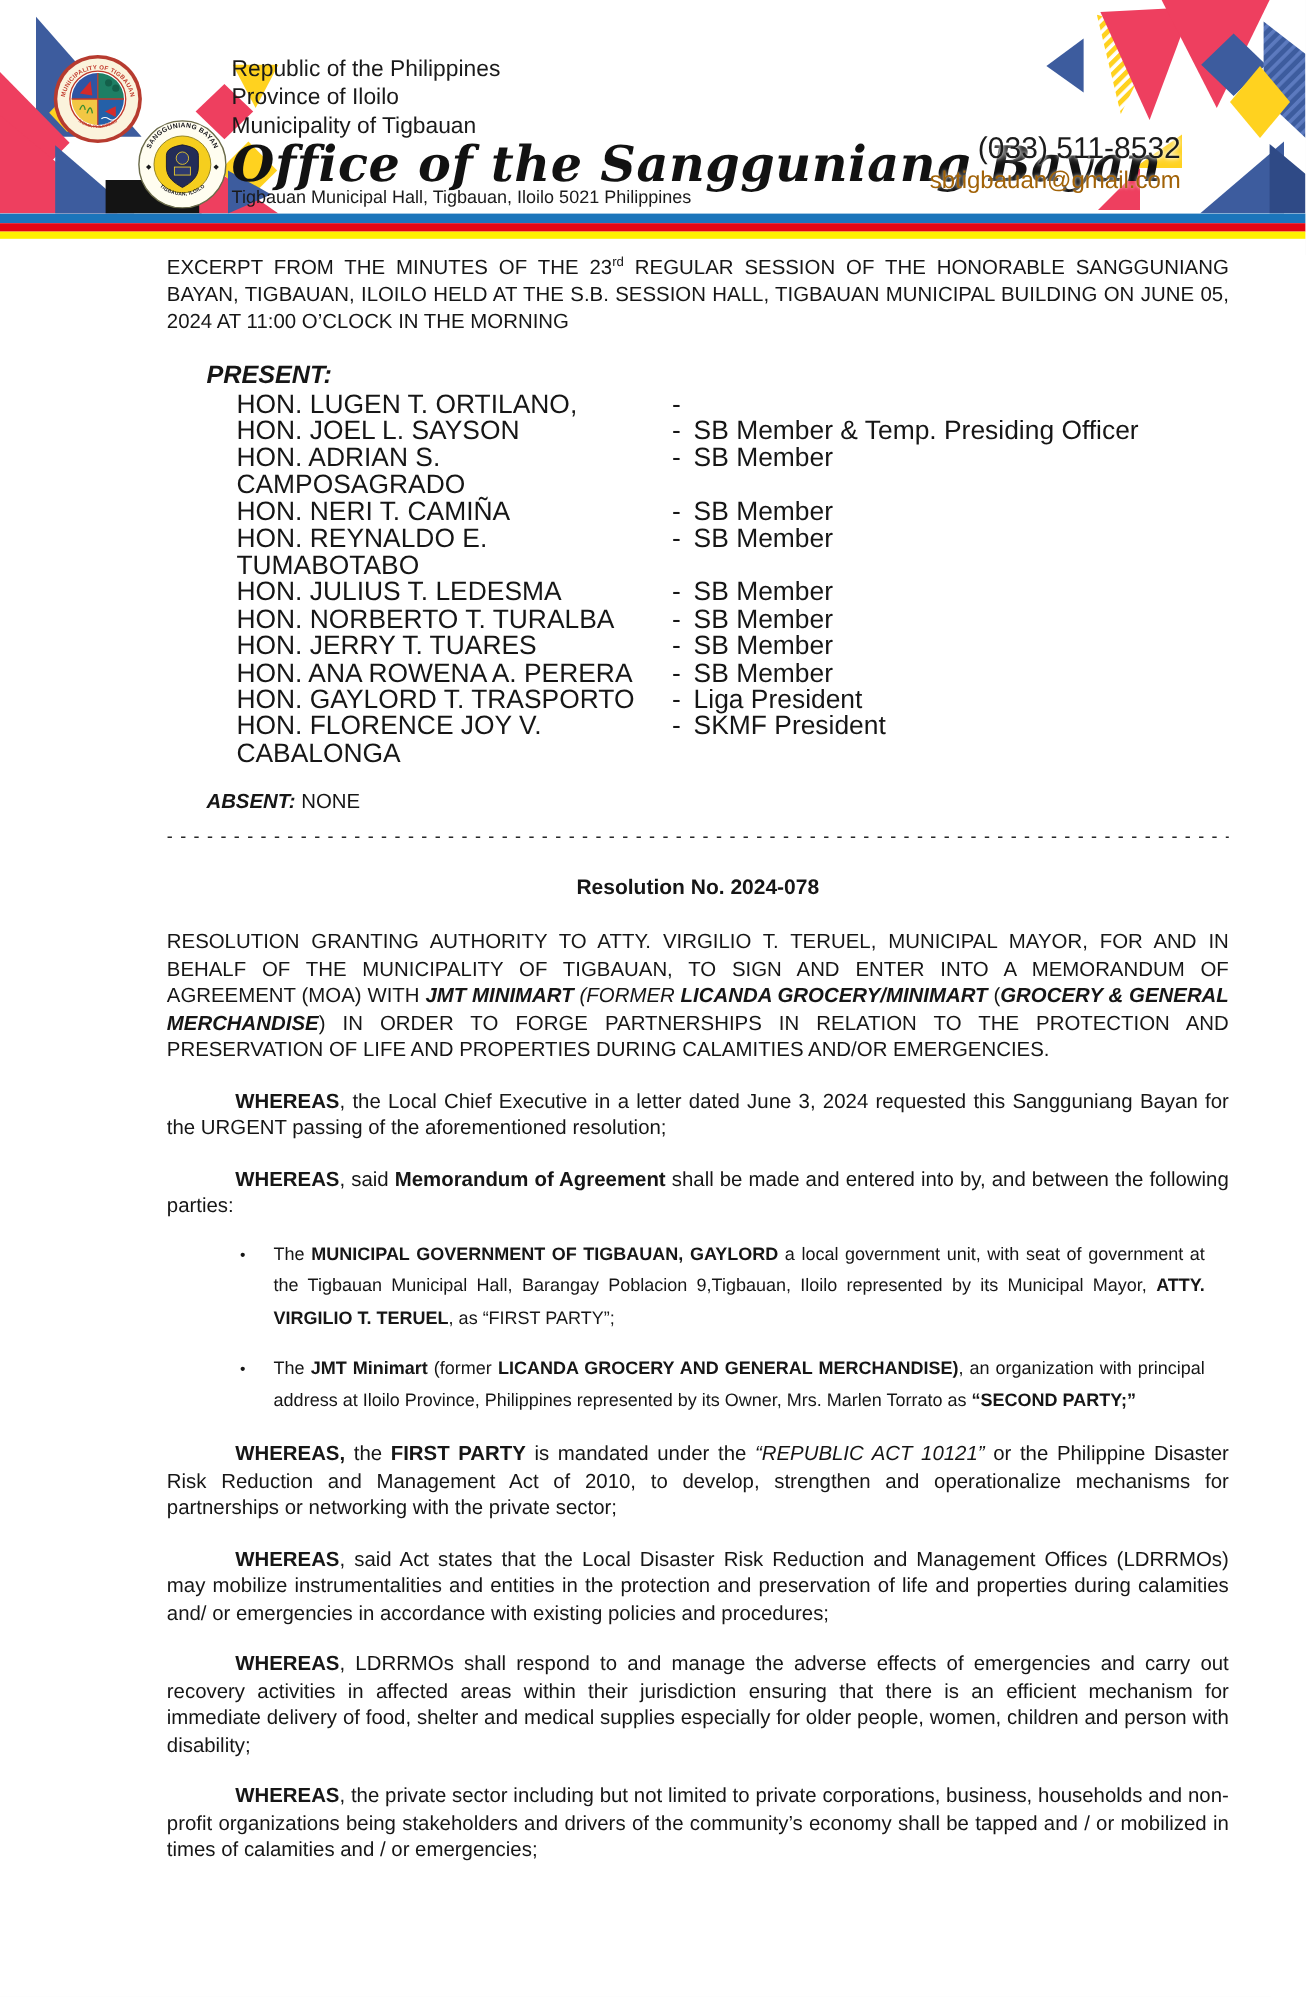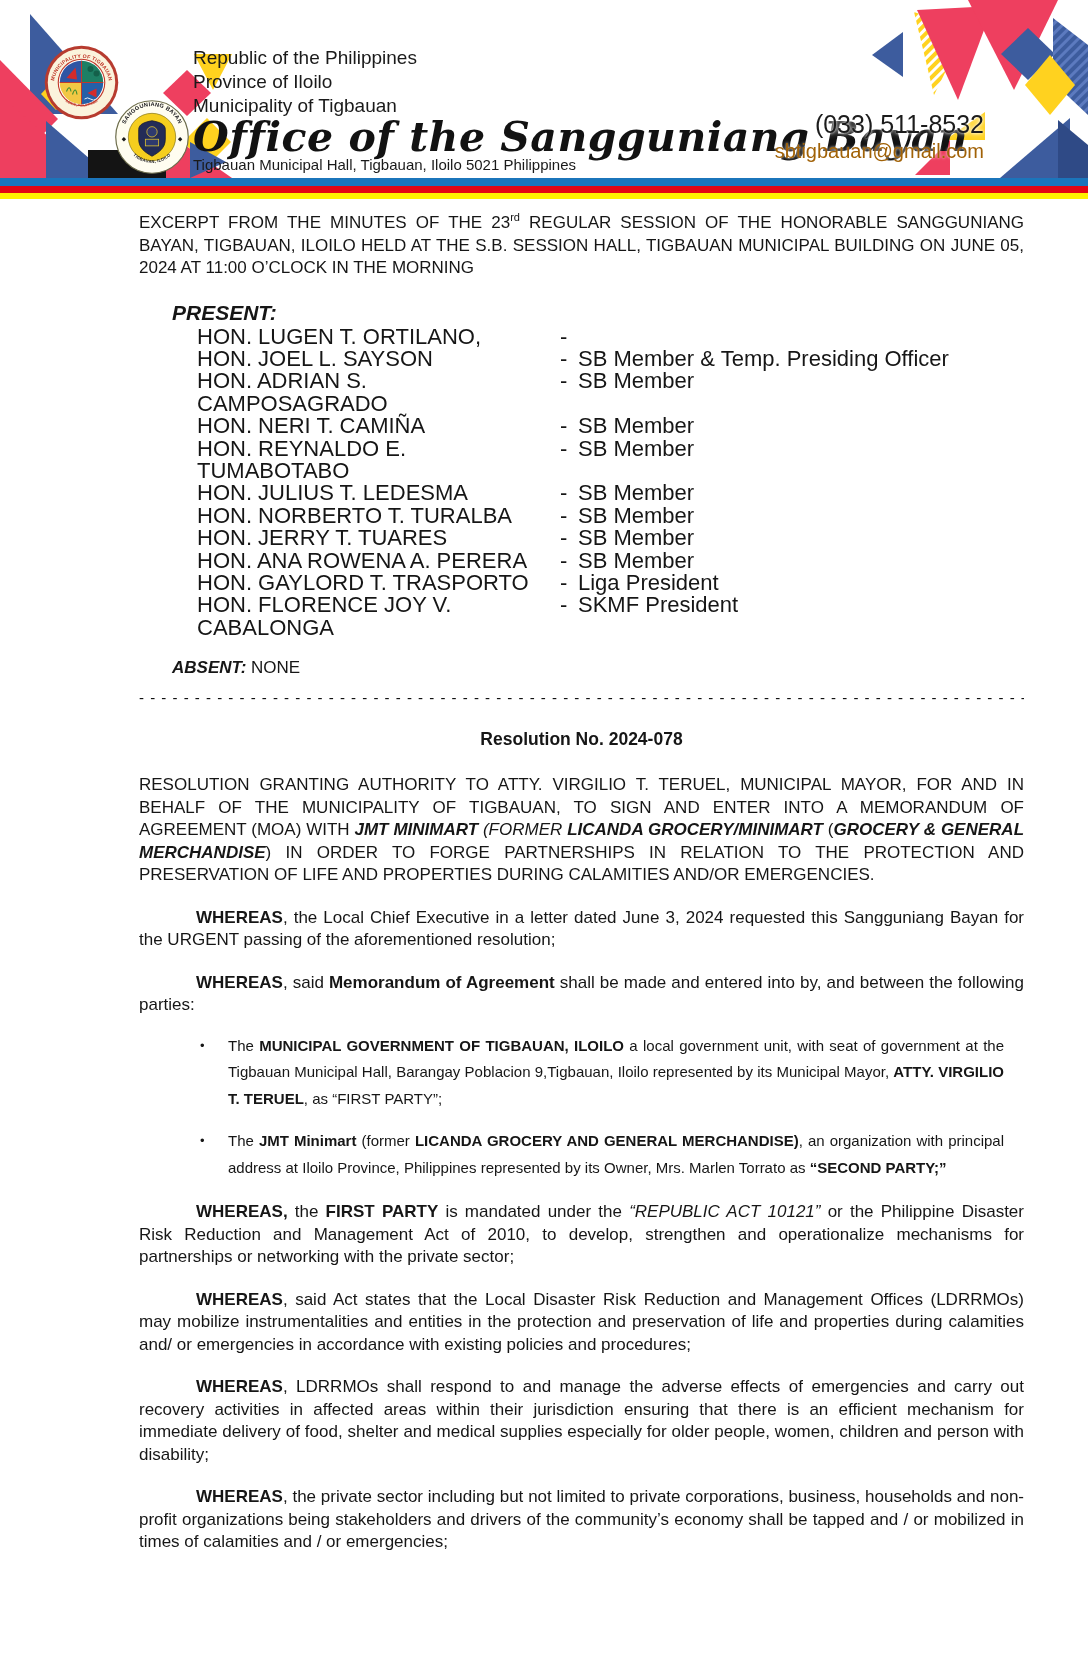--- a/index.html
+++ b/index.html
@@ -248,21 +248,21 @@
     <p class="para res-title"><span>RESOLUTION GRANTING AUTHORITY TO ATTY. VIRGILIO T. TERUEL, MUNICIPAL MAYOR, FOR AND IN BEHALF OF THE MUNICIPALITY OF TIGBAUAN, TO SIGN AND ENTER INTO A MEMORANDUM OF AGREEMENT (MOA) WITH </span><span class="b i">JMT MINIMART</span><span class="i"> </span><span class="i">(FORMER </span><span class="b i">LICANDA GROCERY/MINIMART</span><span> (</span><span class="b i">GROCERY &amp; GENERAL MERCHANDISE</span><span>) IN ORDER TO FORGE PARTNERSHIPS IN RELATION TO THE PROTECTION AND PRESERVATION OF LIFE AND PROPERTIES DURING CALAMITIES AND/OR EMERGENCIES.</span></p>
 
     <p class="para whereas"><span class="b">WHEREAS</span><span>, the Local Chief Executive in a letter dated June 3, 2024 requested this Sangguniang Bayan for the URGENT passing of the aforementioned resolution;</span></p>
 
     <p class="para whereas"><span class="b">WHEREAS</span><span>, said </span><span class="b">Memorandum of Agreement</span><span> shall be made and entered into by, and between the following parties:</span></p>
 
     <div class="bullets">
 
         <div class="bullet">
           <span class="bullet-marker">•</span>
-          <span class="bullet-text"><span>The </span><span class="b">MUNICIPAL GOVERNMENT OF TIGBAUAN, ILOILO</span><span> a local government unit, with seat of government at the Tigbauan Municipal Hall, Barangay Poblacion 9,Tigbauan, Iloilo represented by its Municipal Mayor, </span><span class="b">ATTY.  VIRGILIO T. TERUEL</span><span>, as “FIRST PARTY”;</span></span>
+          <span class="bullet-text"><span>The </span><span class="b">MUNICIPAL GOVERNMENT OF TIGBAUAN, GAYLORD</span><span> a local government unit, with seat of government at the Tigbauan Municipal Hall, Barangay Poblacion 9,Tigbauan, Iloilo represented by its Municipal Mayor, </span><span class="b">ATTY.  VIRGILIO T. TERUEL</span><span>, as “FIRST PARTY”;</span></span>
         </div>
 
         <div class="bullet">
           <span class="bullet-marker">•</span>
           <span class="bullet-text"><span>The </span><span class="b">JMT Minimart</span><span> (former </span><span class="b">LICANDA GROCERY AND GENERAL MERCHANDISE)</span><span>, an organization with principal address at Iloilo Province, Philippines represented by its Owner, Mrs. Marlen Torrato as </span><span class="b">“SECOND PARTY;”</span></span>
         </div>
       </div>
 
     <p class="para whereas"><span class="b">WHEREAS,</span><span> the </span><span class="b">FIRST PARTY</span><span> is mandated under the </span><span class="i">“REPUBLIC ACT 10121”</span><span> or the Philippine Disaster Risk Reduction and Management Act of 2010, to develop, strengthen and operationalize mechanisms for partnerships or networking with the private sector;</span></p>
 

